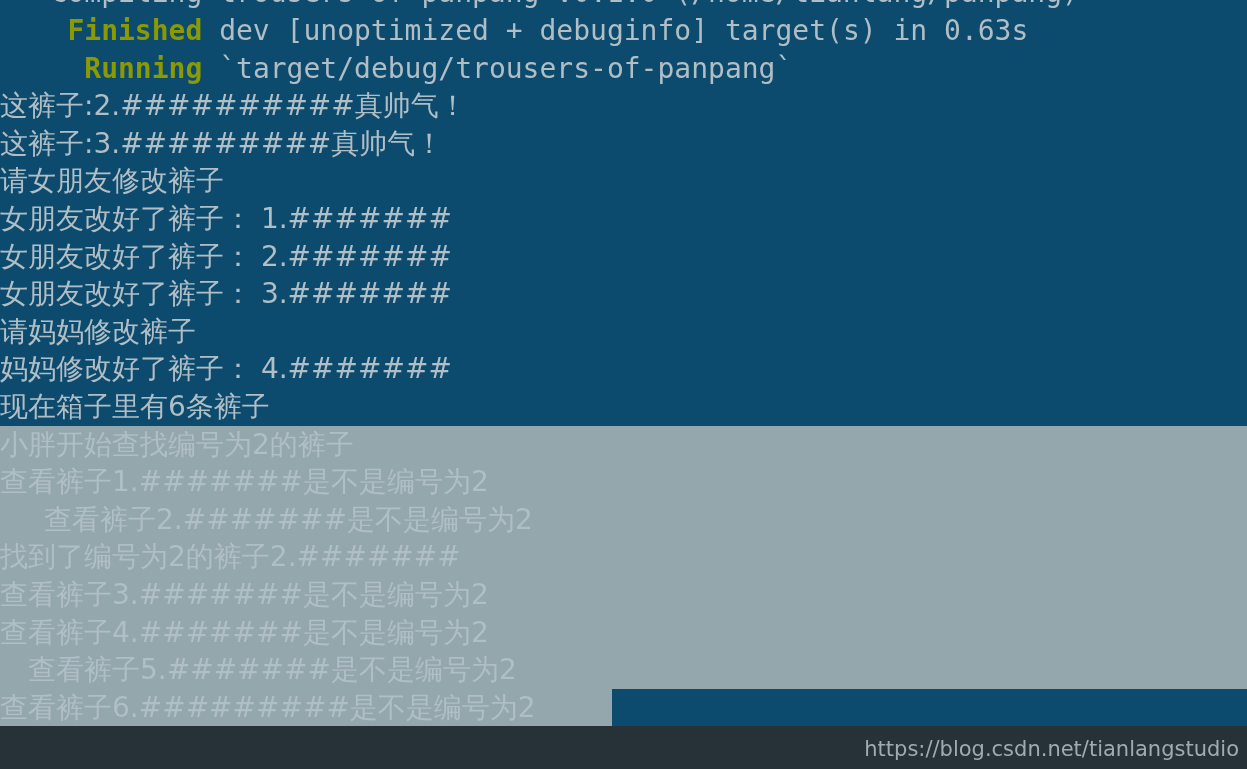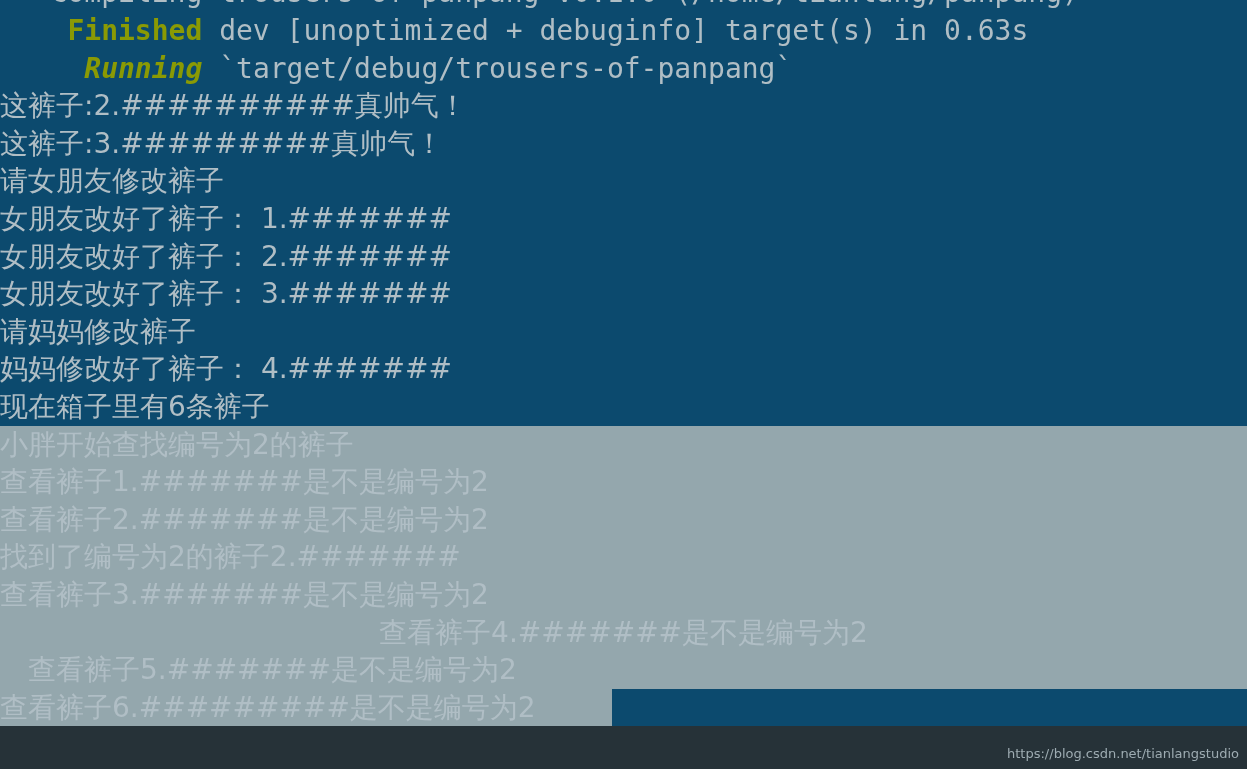--- a/index.html
+++ b/index.html
@@ -79,46 +79,46 @@
     display: inline-block;
   }
   .cjk {
     font-family: "DejaVu Sans", "Liberation Sans", sans-serif;
   }
   #watermark {
     position: absolute;
     right: 8px;
     bottom: 8px;
     font-family: "DejaVu Sans", "Liberation Sans", sans-serif;
-    font-size: 13px;
+    font-size: 21px;
     color: #9eacb2;
     z-index: 5;
     white-space: nowrap;
   }
 </style>
 </head>
 <body>
 
 <div id="terminal">
   <div class="lines" id="lines-container" style="background: #0c4a6e;">
       <div class="line clipped" id="line-compiling-clipped"><div class="inner"><span class="tok-plain" style="color: rgb(176, 190, 197);">   Compiling trousers-of-panpang v0.1.0 (/home/tianlang/panpang)</span></div></div>
       <div class="line" id="line-finished"><span class="txt"><span class="tok-plain" style="color: rgb(176, 190, 197);">    </span><span class="tok-status" style="color: rgb(138, 154, 4);">Finished</span><span class="tok-plain" style="color: rgb(176, 190, 197);"> dev [unoptimized + debuginfo] target(s) in 0.63s</span></span></div>
-      <div class="line" id="line-running"><span class="txt"><span class="tok-plain" style="color: rgb(176, 190, 197);">     </span><span class="tok-status" style="color: rgb(138, 154, 4); font-style: italic;">Running</span><span class="tok-plain" style="color: rgb(176, 190, 197);"> `target/debug/trousers-of-panpang`</span></span></div>
+      <div class="line" id="line-running"><span class="txt"><span class="tok-plain" style="color: rgb(176, 190, 197);">     </span><span class="tok-status" style="color: rgb(138, 154, 4);">Running</span><span class="tok-plain" style="color: rgb(176, 190, 197);"> `target/debug/trousers-of-panpang`</span></span></div>
       <div class="line" id="line-output-1"><span class="txt"><span class="tok-plain cjk" style="color: rgb(176, 190, 197);">这裤子:2.##########真帅气！</span></span></div>
       <div class="line" id="line-output-2"><span class="txt"><span class="tok-plain cjk" style="color: rgb(176, 190, 197);">这裤子:3.#########真帅气！</span></span></div>
       <div class="line" id="line-output-3"><span class="txt"><span class="tok-plain cjk" style="color: rgb(176, 190, 197);">请女朋友修改裤子</span></span></div>
       <div class="line" id="line-output-4"><span class="txt"><span class="tok-plain cjk" style="color: rgb(176, 190, 197);">女朋友改好了裤子： 1.#######</span></span></div>
       <div class="line" id="line-output-5"><span class="txt"><span class="tok-plain cjk" style="color: rgb(176, 190, 197);">女朋友改好了裤子： 2.#######</span></span></div>
       <div class="line" id="line-output-6"><span class="txt"><span class="tok-plain cjk" style="color: rgb(176, 190, 197);">女朋友改好了裤子： 3.#######</span></span></div>
       <div class="line" id="line-output-7"><span class="txt"><span class="tok-plain cjk" style="color: rgb(176, 190, 197);">请妈妈修改裤子</span></span></div>
       <div class="line" id="line-output-8"><span class="txt"><span class="tok-plain cjk" style="color: rgb(176, 190, 197);">妈妈修改好了裤子： 4.#######</span></span></div>
       <div class="line" id="line-output-10"><span class="txt"><span class="tok-plain cjk" style="color: rgb(176, 190, 197);">现在箱子里有6条裤子</span></span></div>
       <div class="line selected" id="line-output-11" style="color: rgb(29, 37, 41);"><div class="sel-bg" style="width: 1247px; background: rgb(148, 167, 173);"></div><span class="txt"><span class="tok-plain cjk">小胖开始查找编号为2的裤子</span></span></div>
       <div class="line selected" id="line-output-12" style="color: rgb(29, 37, 41);"><div class="sel-bg" style="width: 1247px; background: rgb(148, 167, 173);"></div><span class="txt"><span class="tok-plain cjk">查看裤子1.#######是不是编号为2</span></span></div>
-      <div class="line selected" id="line-output-13" style="color: rgb(29, 37, 41);"><div class="sel-bg" style="width: 1247px; background: rgb(148, 167, 173);"></div><span class="txt"><span class="tok-plain cjk">查看裤子2.#######是不是编号为2</span></span></div>
+      <div class="line selected" id="line-output-13" style="color: rgb(29, 37, 41); padding-left: 44px;"><div class="sel-bg" style="width: 1247px; background: rgb(148, 167, 173);"></div><span class="txt"><span class="tok-plain cjk">查看裤子2.#######是不是编号为2</span></span></div>
       <div class="line selected" id="line-output-14" style="color: rgb(29, 37, 41);"><div class="sel-bg" style="width: 1247px; background: rgb(148, 167, 173);"></div><span class="txt"><span class="tok-plain cjk">找到了编号为2的裤子2.#######</span></span></div>
       <div class="line selected" id="line-output-15" style="color: rgb(29, 37, 41);"><div class="sel-bg" style="width: 1247px; background: rgb(148, 167, 173);"></div><span class="txt"><span class="tok-plain cjk">查看裤子3.#######是不是编号为2</span></span></div>
-      <div class="line selected" id="line-output-16" style="color: rgb(29, 37, 41); text-align: center;"><div class="sel-bg" style="width: 1247px; background: rgb(148, 167, 173);"></div><span class="txt"><span class="tok-plain cjk">查看裤子4.#######是不是编号为2</span></span></div>
+      <div class="line selected" id="line-output-16" style="color: rgb(29, 37, 41);"><div class="sel-bg" style="width: 1247px; background: rgb(148, 167, 173);"></div><span class="txt"><span class="tok-plain cjk">查看裤子4.#######是不是编号为2</span></span></div>
       <div class="line selected" id="line-output-17" style="color: rgb(29, 37, 41); padding-left: 28px;"><div class="sel-bg" style="width: 1247px; background: rgb(148, 167, 173);"></div><span class="txt"><span class="tok-plain cjk">查看裤子5.#######是不是编号为2</span></span></div>
       <div class="line selected" id="line-output-18" style="color: rgb(29, 37, 41); text-decoration: underline;"><div class="sel-bg" style="width: 612px; background: rgb(148, 167, 173);"></div><span class="txt"><span class="tok-plain cjk">查看裤子6.#########是不是编号为2</span></span></div>
     </div>
   <div id="watermark">https://blog.csdn.net/tianlangstudio</div>
 </div>
 
 </body></html>

